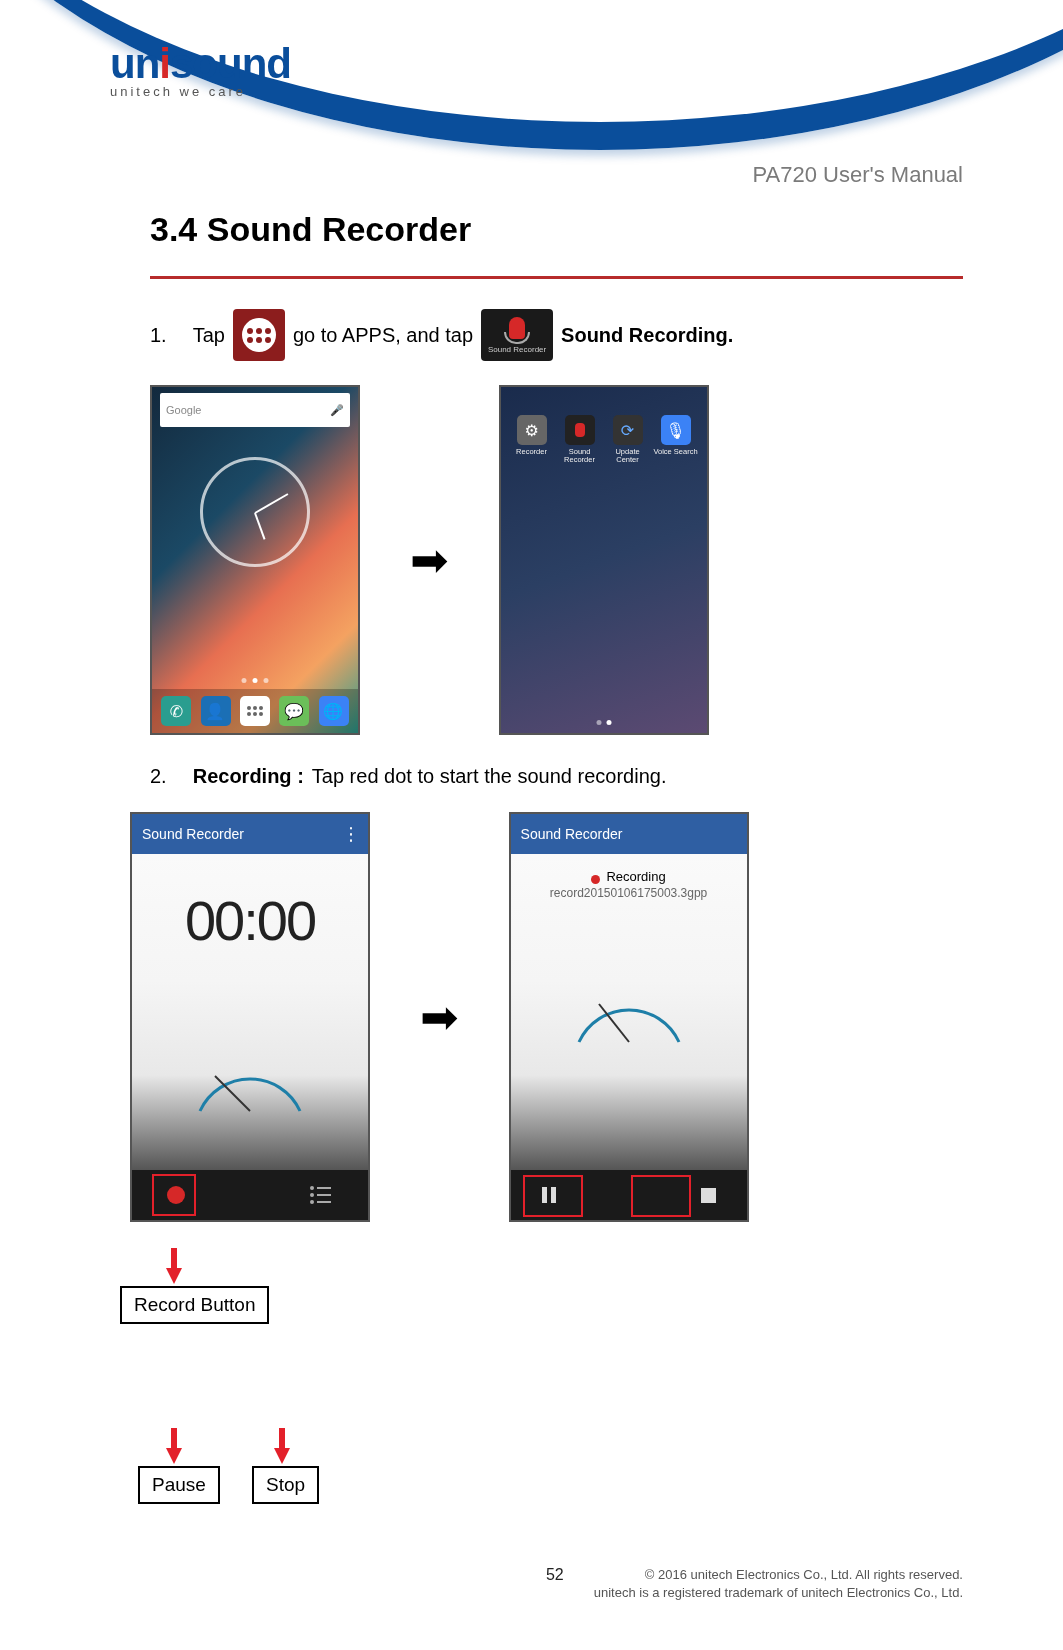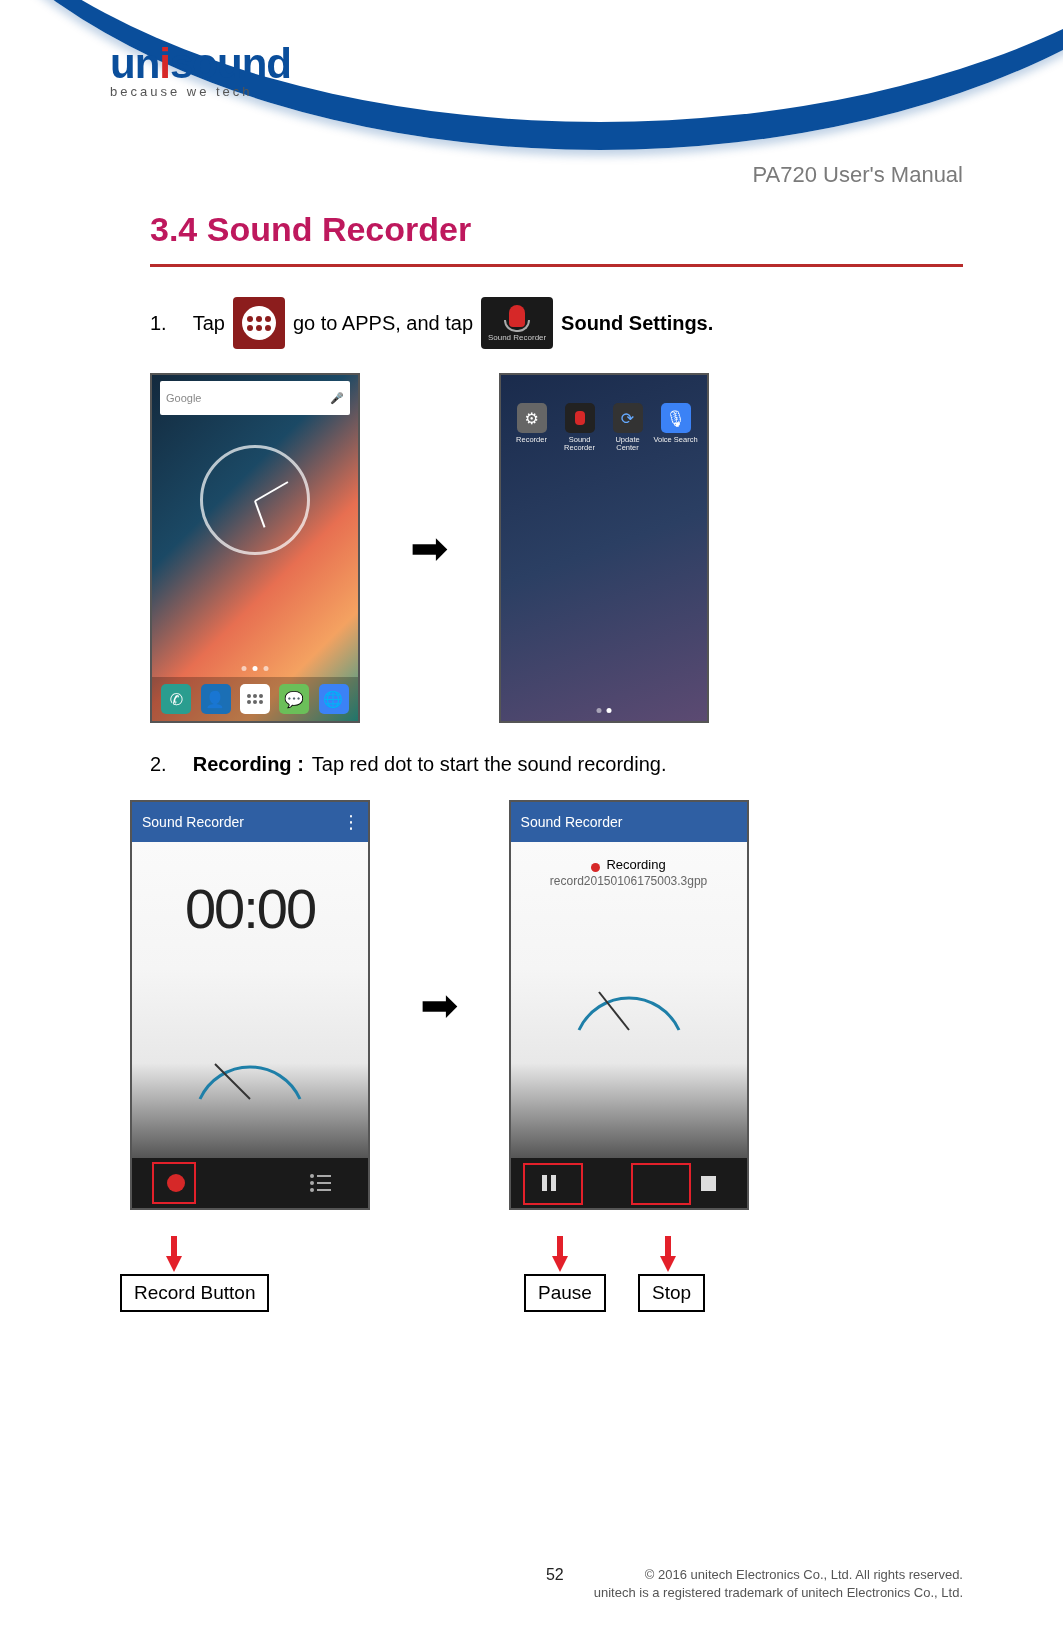--- a/index.html
+++ b/index.html
@@ -57,22 +57,22 @@
   }
   .content {
     position: absolute;
     top: 210px;
     left: 150px;
     right: 100px;
   }
   .section-heading {
     font-size: 34px;
     font-weight: bold;
-    color: #be185d;
-    margin-bottom: 15px;
+    color: #000000;
+    margin-bottom: 27px;
   }
   .section-hr {
     height: 3px;
     background: #b72b2b;
     margin-bottom: 30px;
   }
   .step {
     display: flex;
     align-items: center;
     gap: 8px;
@@ -369,21 +369,21 @@
 <body>
 
 <div class="header-swoosh">
   <div class="swoosh-curve"></div>
 </div>
 
 <div class="logo">
   <div class="logo-main">
     <span>un</span><span class="logo-dot">i</span><span>sound</span>
   </div>
-  <div class="logo-tag">because we tech</div>
+  <div class="logo-tag">unitech we care</div>
 </div>
 
 <div class="doc-title">PA720 User's Manual</div>
 
 <div class="content">
   <h2 class="section-heading">3.4 Sound Recorder</h2>
   <div class="section-hr"></div>
 
   <div class="step">
     <span class="step-num">1.</span>
@@ -396,21 +396,21 @@
           <span></span>
           <span></span>
           <span></span>
       </span>
     </span>
     <span>go to APPS, and tap</span>
     <span class="inline-icon recorder-icon-bg">
       <span class="recorder-mic"></span>
       <span class="recorder-label">Sound Recorder</span>
     </span>
-    <span class="bold">Sound Settings.</span>
+    <span class="bold">Sound Recording.</span>
   </div>
 
   <div class="figure-row">
     <div class="phone-frame">
       <div class="home-bg">
         <div class="home-search">
           <span>Google</span>
           <span class="mic">🎤</span>
         </div>
         <div class="home-clock"></div>
@@ -541,21 +541,21 @@
           <div class="rec-btn">
               <div class="rec-stop-icon"></div>
             </div>
         </div>
       </div>
       <div class="highlight-box" style="left:14px;bottom:5px;width:60px;height:42px;"></div>
       <div class="highlight-box" style="left:122px;bottom:5px;width:60px;height:42px;"></div>
     </div>
   </div>
 
-  <div class="callout-row" style="margin-left:-20px;">
+  <div class="callout-row" style="margin-left:-20px;flex-direction:column;">
     <div class="callout-col" style="height:80px;">
       <div class="callout-arrow" style="left:36px;top:22px;"></div>
       <div class="callout-box" style="left:-10px;top:40px;">Record Button</div>
     </div>
     <div style="width:46px;"></div>
     <div class="callout-col" style="height:80px;">
       <div class="callout-arrow" style="left:36px;top:22px;"></div>
       <div class="callout-arrow" style="left:144px;top:22px;"></div>
       <div class="callout-box" style="left:8px;top:40px;">Pause</div>
       <div class="callout-box" style="left:122px;top:40px;">Stop</div>

